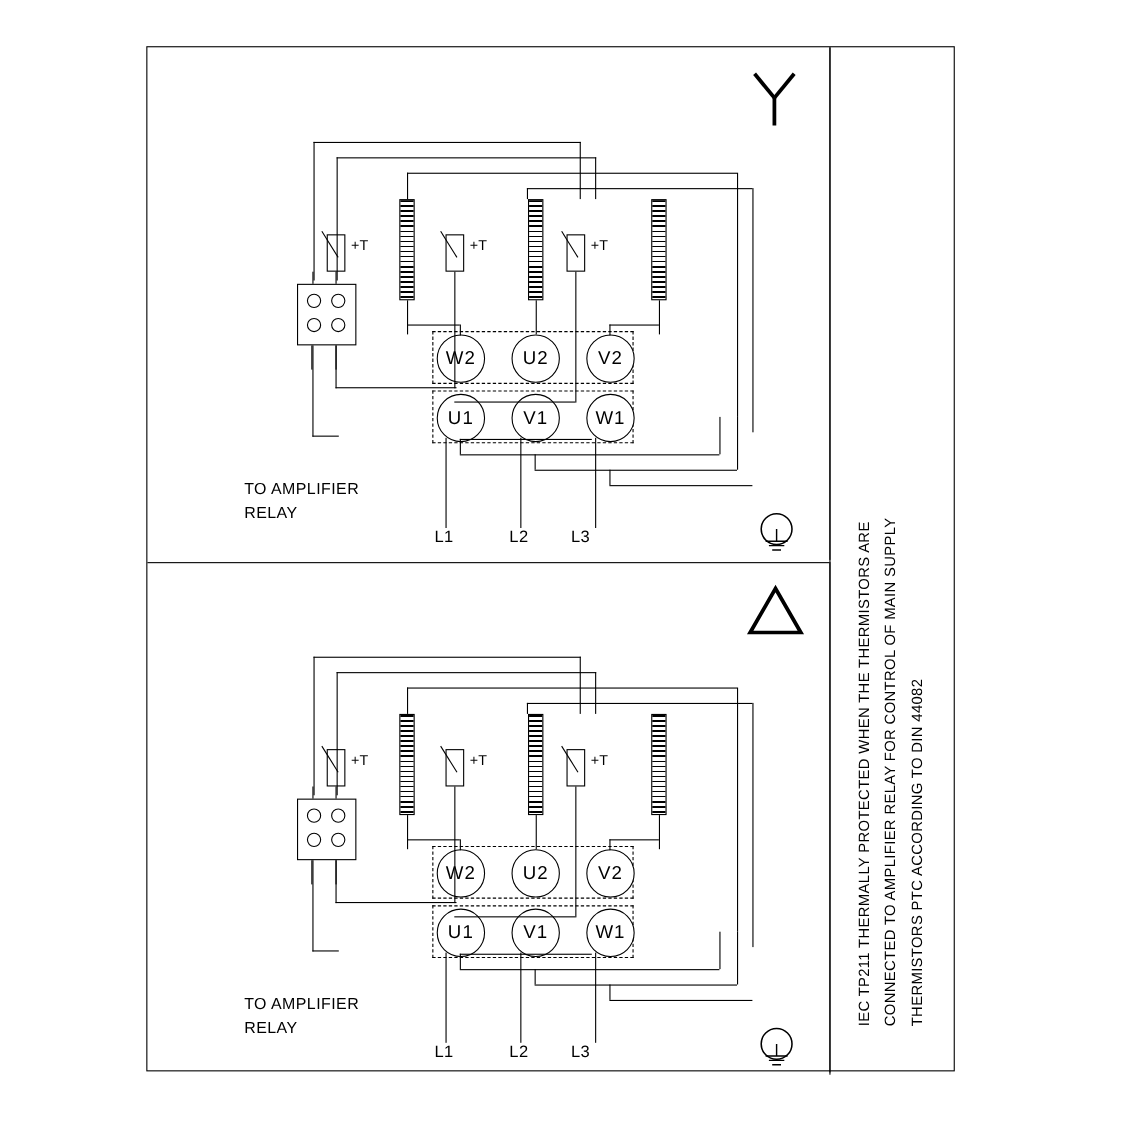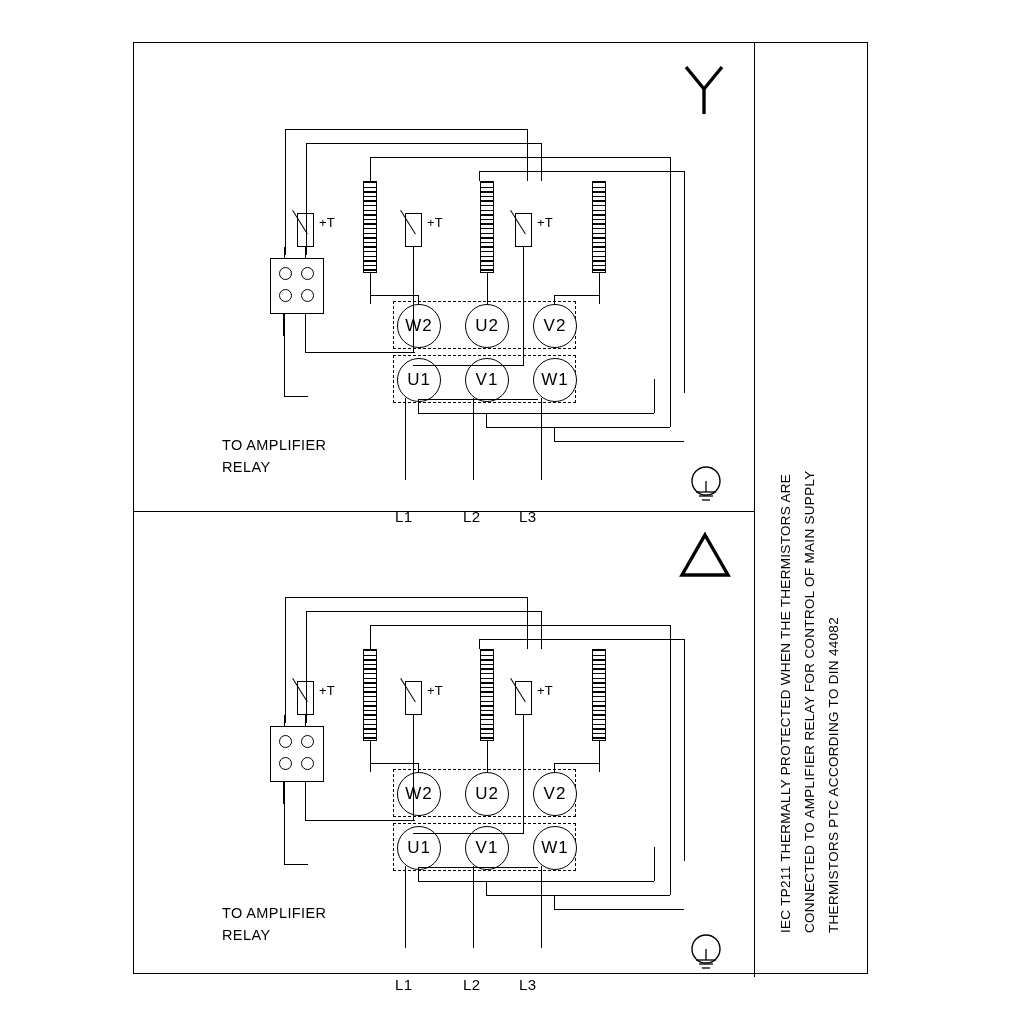--- a/index.html
+++ b/index.html
@@ -118,21 +118,21 @@
     position: absolute;
     border: 1.2px dashed #000;
     box-sizing: border-box;
   }
   .lbl {
     position: absolute;
     font-size: 14.5px;
     letter-spacing: 0.4px;
     white-space: nowrap;
   }
-  .lbl-phase { font-size: 15px; margin-top: 28px; }
+  .lbl-phase { font-size: 15px; }
   
   .conn {
     position: absolute;
     width: 54px;
     height: 56px;
     border: 1.6px solid #000;
     box-sizing: border-box;
     background: #fff;
   }
   .conn-hole {

